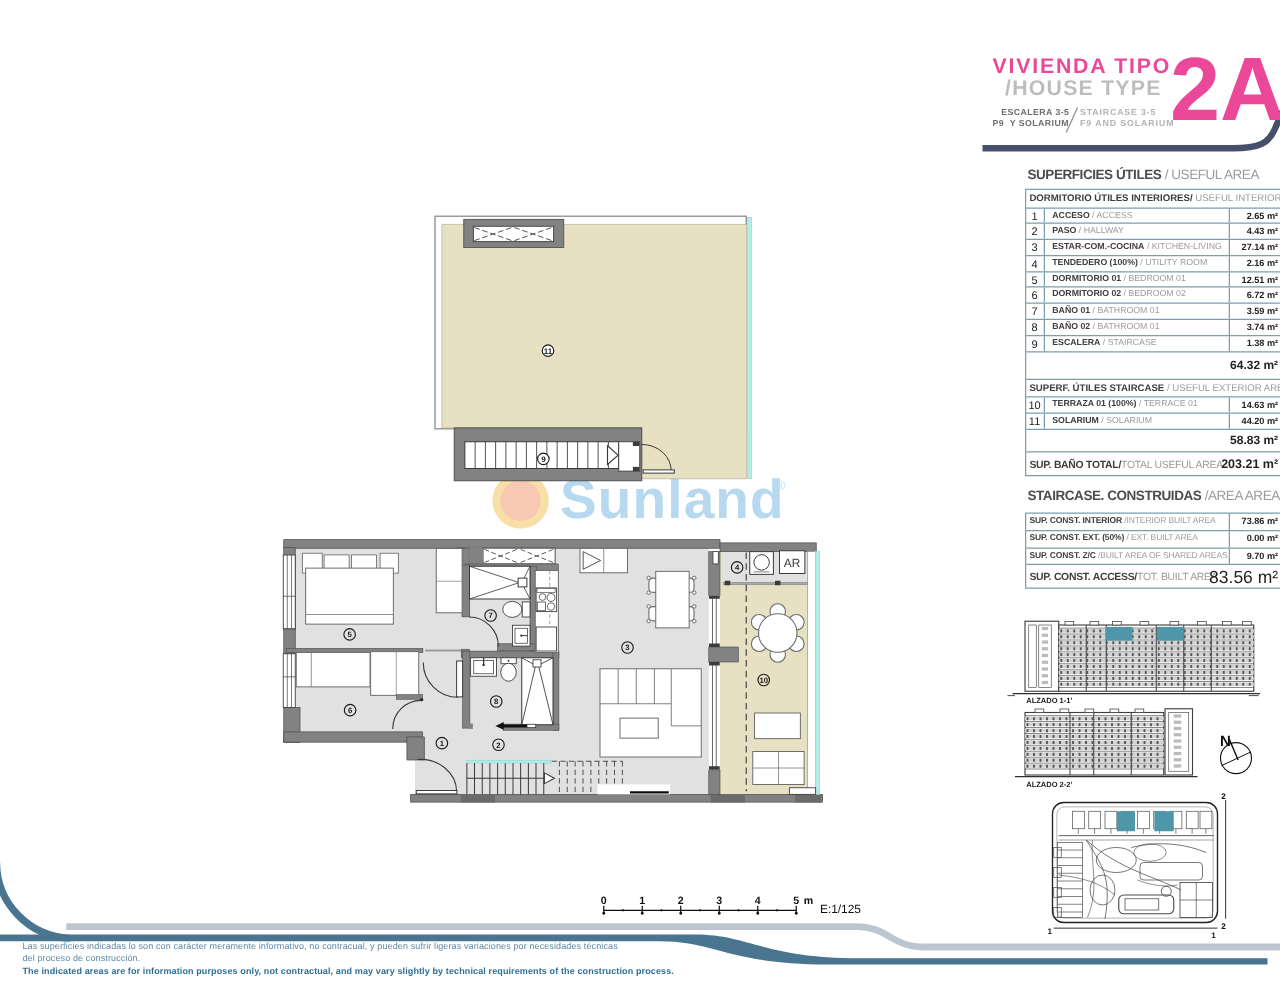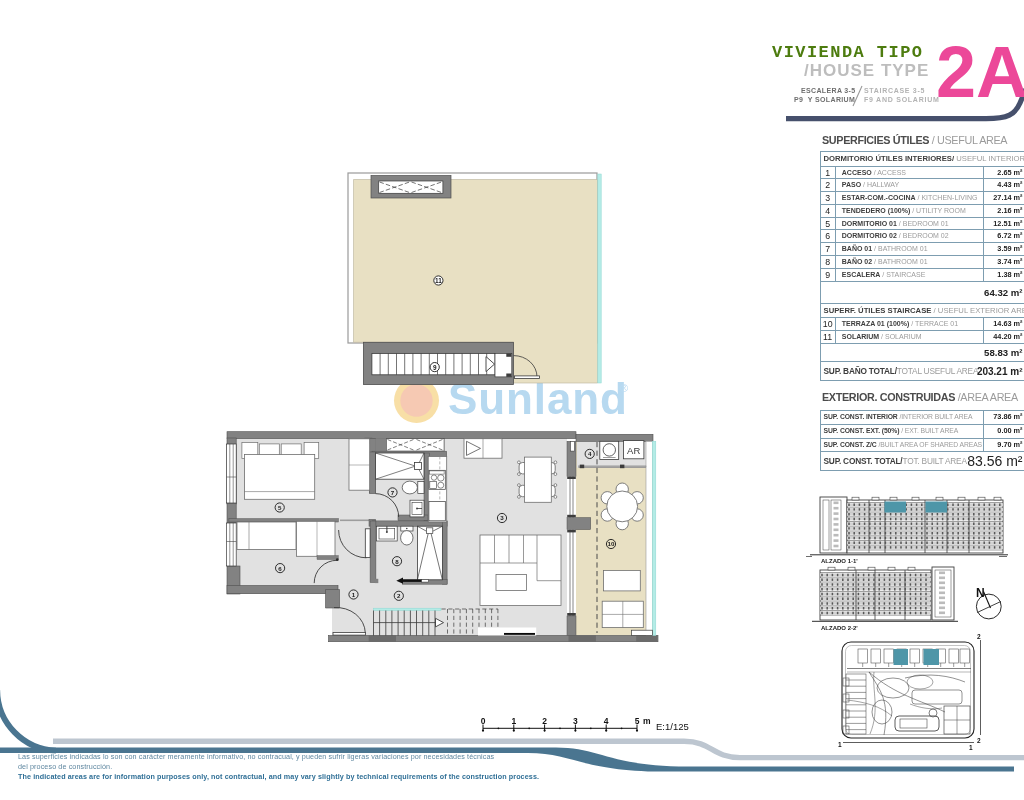--- a/index.html
+++ b/index.html
@@ -1000,21 +1000,21 @@
 <path d="M786,118.6 H986 C1008,118.6 1015,114.5 1020,103 L1026,89" stroke="#46506c" stroke-width="5.2" fill="none"></path>
 
 <path d="M-2.8,690 A61,61 0 0 0 56,750.6" stroke="#4a7590" stroke-width="5.8" fill="none"></path>
 
 <path d="M53,741.3 H684 C712,741.3 712,757.6 740,757.6 H1024" stroke="#bdc6d0" stroke-width="5.4" fill="none"></path>
 
 <path d="M0,747.6 H556 C600,747.6 610,766.6 688,766.6 H1014 V771.6 H662 C584,771.6 572,753 528,753 H0 Z" fill="#4a7590"></path>
 
 </svg>
 
-<div class="abs" style="left:772px;top:43px;font-size:17px;font-weight:bold;color:#4d7c0f;letter-spacing:1.45px;white-space:nowrap;font-family:Liberation Mono, monospace;">VIVIENDA TIPO</div>
+<div class="abs" style="left:794px;top:43px;font-size:17px;font-weight:bold;color:#ec4899;letter-spacing:1.45px;white-space:nowrap;">VIVIENDA TIPO</div>
 
 <div class="abs" style="left:804px;top:61px;font-size:17px;font-weight:bold;color:#bdbdbd;letter-spacing:1.0px;white-space:nowrap;">/HOUSE TYPE</div>
 
 <div class="abs" style="left:936px;top:31px;font-size:72px;font-weight:bold;color:#ec4899;letter-spacing:0px;">2A</div>
 
 <div class="abs" style="left:801px;top:87px;font-size:7px;font-weight:bold;color:#6e6e6e;letter-spacing:0.35px;">ESCALERA 3-5</div>
 
 <div class="abs" style="left:794px;top:95.5px;font-size:7px;font-weight:bold;color:#6e6e6e;letter-spacing:0.35px;">P9&nbsp;&nbsp;Y SOLARIUM</div>
 
 <div class="abs" style="left:864px;top:87px;font-size:7px;font-weight:bold;color:#b3b3b3;letter-spacing:0.7px;">STAIRCASE 3-5</div>
@@ -1078,32 +1078,32 @@
         <div style="box-sizing:border-box;width:46.2px;border-left:1px solid #7d9db0;text-align:right;font-weight:bold;color:#222;font-size:7.3px;padding-right:7px;line-height:11.8px;">14.63 m²</div>
       </div>
 <div style="box-sizing:border-box;display:flex;height:12.8px;border-top:1px solid #7d9db0;font-size:7px;white-space:nowrap;">
         <div style="box-sizing:border-box;width:15.3px;text-align:center;border-right:1px solid #7d9db0;font-size:8.8px;color:#222;line-height:12.8px;">11</div>
         <div style="flex:1;padding-left:6px;line-height:11.8px;overflow:hidden;"><span class="sp">SOLARIUM</span><span class="en"> / SOLARIUM</span></div>
         <div style="box-sizing:border-box;width:46.2px;border-left:1px solid #7d9db0;text-align:right;font-weight:bold;color:#222;font-size:7.3px;padding-right:7px;line-height:11.8px;">44.20 m²</div>
       </div>
 <div style="box-sizing:border-box;height:17.9px;line-height:17px;border-top:1px solid #7d9db0;font-size:9.6px;font-weight:bold;color:#222;text-align:right;padding-right:7px;">58.83 m²</div>
 <div style="box-sizing:border-box;position:relative;height:19.6px;line-height:19px;border-top:1px solid #7d9db0;font-size:8.3px;white-space:nowrap;padding-left:3px;letter-spacing:-0.2px;"><span class="sp">SUP. BAÑO TOTAL/</span><span class="en">TOTAL USEFUL AREA</span><span style="position:absolute;right:7px;top:0;font-weight:bold;color:#222;font-size:10px;letter-spacing:0;">203.21 m²</span></div>
 </div>
-<div class="abs" style="left:822px;top:391px;font-size:10.8px;letter-spacing:-0.35px;white-space:nowrap;"><span style="font-weight:bold;color:#4c4c4c;">EXTERIOR. CONSTRUIDAS</span> <span style="color:#9b9b9b;">/AREA AREA</span></div>
+<div class="abs" style="left:822px;top:391px;font-size:10.8px;letter-spacing:-0.35px;white-space:nowrap;"><span style="font-weight:bold;color:#4c4c4c;">STAIRCASE. CONSTRUIDAS</span> <span style="color:#9b9b9b;">/AREA AREA</span></div>
 <div class="abs" style="box-sizing:border-box;left:819.5px;top:410px;width:211px;border:1px solid #7d9db0;background:#fff;">
 <div style="box-sizing:border-box;display:flex;height:13.4px;font-size:6.8px;white-space:nowrap;">
         <div style="flex:1;padding-left:3px;line-height:12.8px;overflow:hidden;letter-spacing:-0.1px;"><span class="sp">SUP. CONST. INTERIOR</span><span class="en"> /INTERIOR BUILT AREA</span></div>
         <div style="box-sizing:border-box;width:46.2px;border-left:1px solid #7d9db0;text-align:right;font-weight:bold;color:#222;font-size:7.3px;padding-right:7px;line-height:12.8px;">73.86 m²</div>
       </div>
 <div style="box-sizing:border-box;display:flex;height:13.4px;border-top:1px solid #7d9db0;font-size:6.8px;white-space:nowrap;">
         <div style="flex:1;padding-left:3px;line-height:12.8px;overflow:hidden;letter-spacing:-0.1px;"><span class="sp">SUP. CONST. EXT. (50%)</span><span class="en"> / EXT. BUILT AREA</span></div>
         <div style="box-sizing:border-box;width:46.2px;border-left:1px solid #7d9db0;text-align:right;font-weight:bold;color:#222;font-size:7.3px;padding-right:7px;line-height:12.8px;">0.00 m²</div>
       </div>
 <div style="box-sizing:border-box;display:flex;height:13.4px;border-top:1px solid #7d9db0;font-size:6.8px;white-space:nowrap;">
         <div style="flex:1;padding-left:3px;line-height:12.8px;overflow:hidden;letter-spacing:-0.1px;"><span class="sp">SUP. CONST. Z/C</span><span class="en"> /BUILT AREA OF SHARED AREAS</span></div>
         <div style="box-sizing:border-box;width:46.2px;border-left:1px solid #7d9db0;text-align:right;font-weight:bold;color:#222;font-size:7.3px;padding-right:7px;line-height:12.8px;">9.70 m²</div>
       </div>
-<div style="box-sizing:border-box;position:relative;height:18.8px;line-height:18px;border-top:1px solid #7d9db0;font-size:8.3px;white-space:nowrap;padding-left:3px;letter-spacing:-0.2px;"><span class="sp">SUP. CONST. TOTAL/</span><span class="en">TOT. BUILT AREA</span><span style="position:absolute;right:7px;top:0;font-weight:normal;color:#222;font-size:14px;letter-spacing:0;">83.56 m²</span></div>
+<div style="box-sizing:border-box;position:relative;height:18.8px;line-height:18px;border-top:1px solid #7d9db0;font-size:8.3px;white-space:nowrap;padding-left:3px;letter-spacing:-0.2px;"><span class="sp">SUP. CONST. ACCESS/</span><span class="en">TOT. BUILT AREA</span><span style="position:absolute;right:7px;top:0;font-weight:normal;color:#222;font-size:14px;letter-spacing:0;">83.56 m²</span></div>
 </div>
 
 <div class="abs" style="left:18px;top:752px;width:600px;font-size:7.2px;line-height:9.9px;color:#5f87a0;letter-spacing:0.1px;">Las superficies indicadas lo son con carácter meramente informativo, no contracual, y pueden sufrir ligeras variaciones por necesidades técnicas<br>del proceso de construcción.<br><b style="color:#2f6f96;">The indicated areas are for information purposes only, not contractual, and may vary slightly by technical requirements of the construction process.</b></div>
 
 </div>
 
 </body></html>

